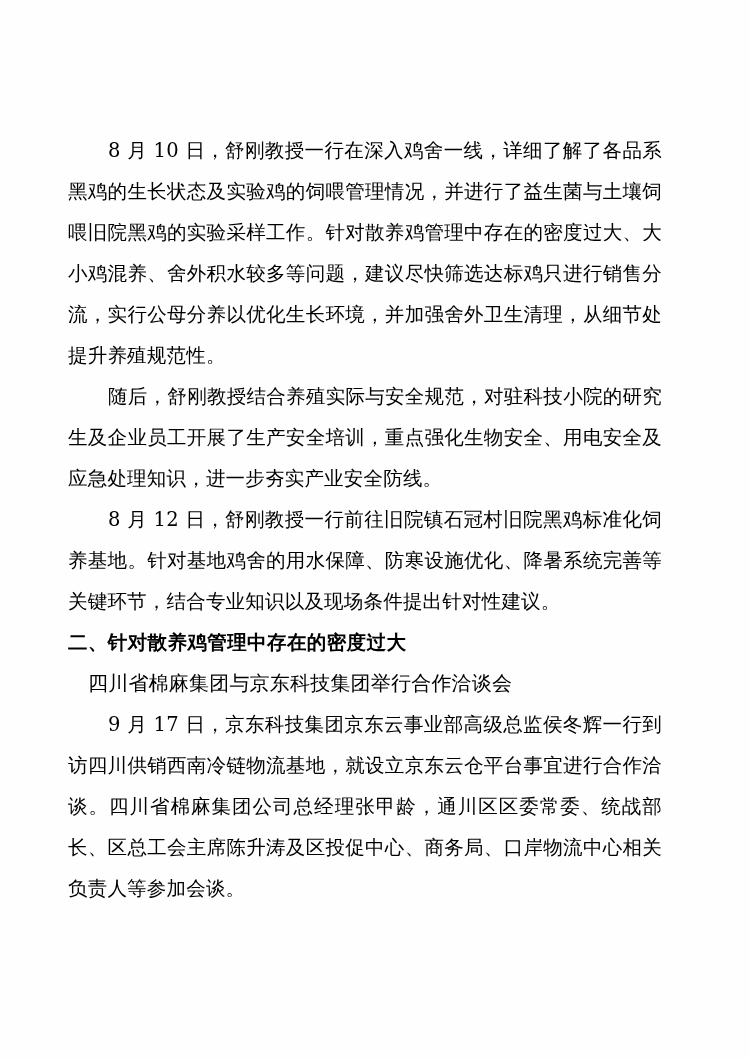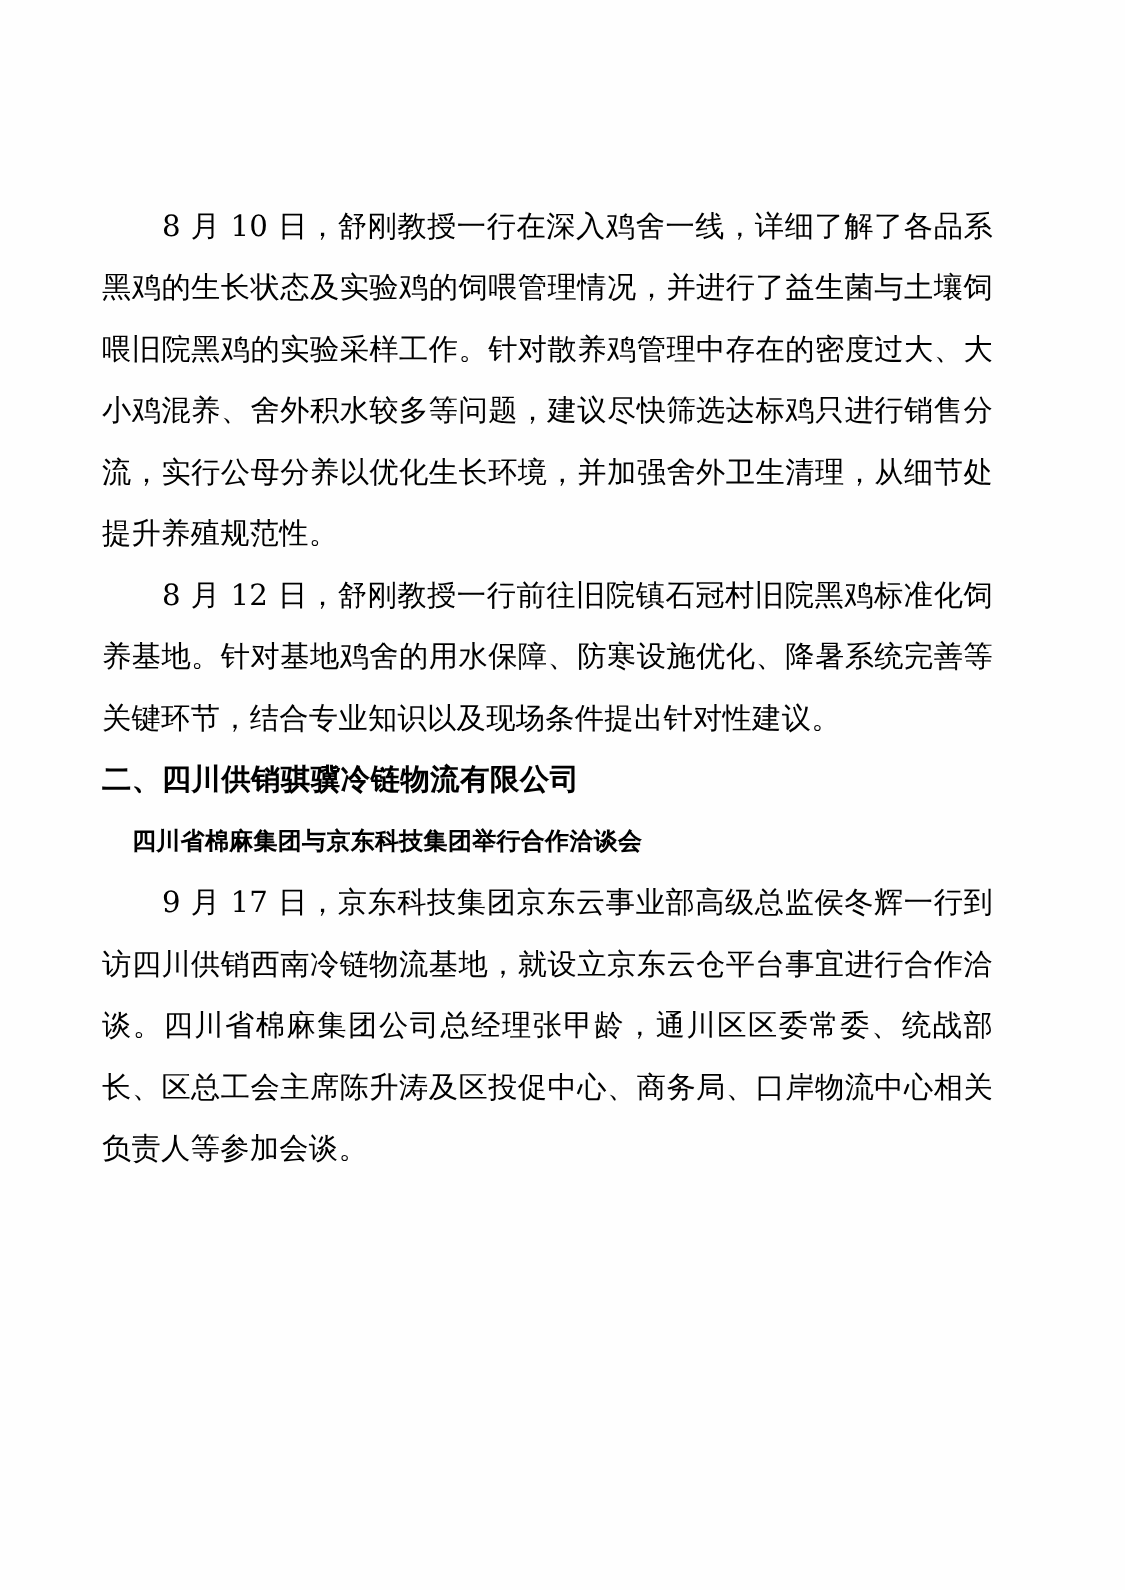--- a/index.html
+++ b/index.html
@@ -36,32 +36,33 @@
     text-indent: 40px;
   }
   .heading-num {
     font-weight: bold;
     font-size: 19.5px;
     line-height: 41px;
     margin: 0;
     letter-spacing: 0.4px;
   }
   .heading-sub {
-    font-weight: bold;
-    font-size: 16px;
+    font-weight: normal;
+    font-size: 20px;
     line-height: 41px;
     margin: 0;
     text-indent: 20px;
     letter-spacing: 0.2px;
   }
 </style>
 </head>
 <body>
 
 <div class="page">
   <div class="doc-body">
     <p class="indent">8 月 10 日，舒刚教授一行在深入鸡舍一线，详细了解了各品系黑鸡的生长状态及实验鸡的饲喂管理情况，并进行了益生菌与土壤饲喂旧院黑鸡的实验采样工作。针对散养鸡管理中存在的密度过大、大小鸡混养、舍外积水较多等问题，建议尽快筛选达标鸡只进行销售分流，实行公母分养以优化生长环境，并加强舍外卫生清理，从细节处提升养殖规范性。</p>
+    <p class="indent">随后，舒刚教授结合养殖实际与安全规范，对驻科技小院的研究生及企业员工开展了生产安全培训，重点强化生物安全、用电安全及应急处理知识，进一步夯实产业安全防线。</p>
     <p class="indent">8 月 12 日，舒刚教授一行前往旧院镇石冠村旧院黑鸡标准化饲养基地。针对基地鸡舍的用水保障、防寒设施优化、降暑系统完善等关键环节，结合专业知识以及现场条件提出针对性建议。</p>
-    <p class="heading-num">二、四川供销骐骥冷链物流有限公司</p>
+    <p class="heading-num">二、针对散养鸡管理中存在的密度过大</p>
     <p class="heading-sub">四川省棉麻集团与京东科技集团举行合作洽谈会</p>
     <p class="indent">9 月 17 日，京东科技集团京东云事业部高级总监侯冬辉一行到访四川供销西南冷链物流基地，就设立京东云仓平台事宜进行合作洽谈。四川省棉麻集团公司总经理张甲龄，通川区区委常委、统战部长、区总工会主席陈升涛及区投促中心、商务局、口岸物流中心相关负责人等参加会谈。</p>
   </div>
 </div>
 
 </body></html>

